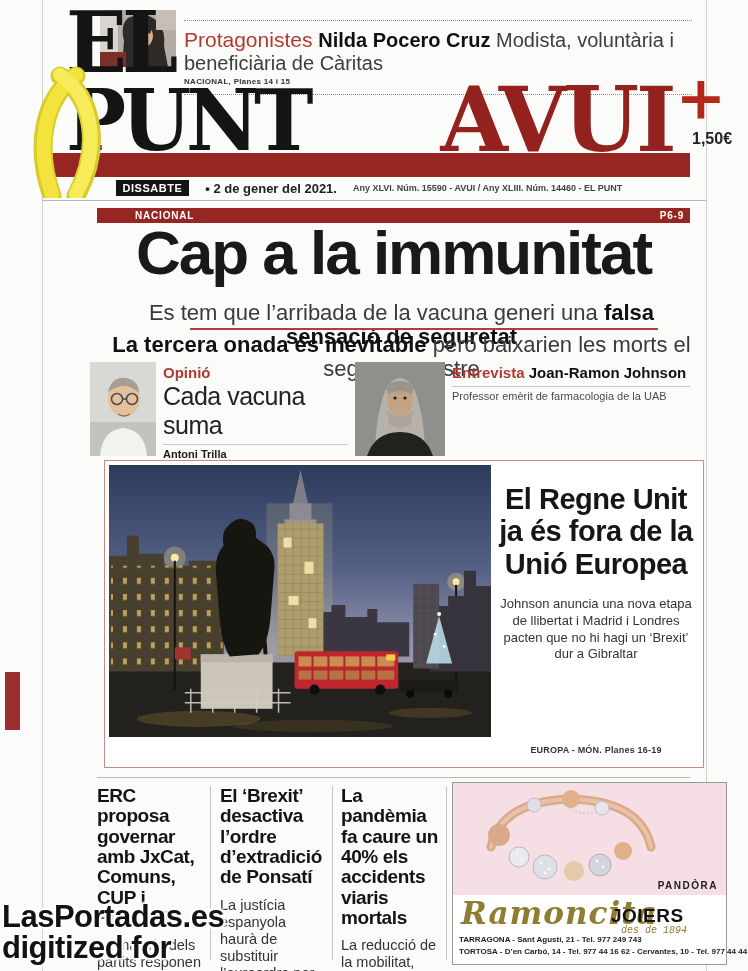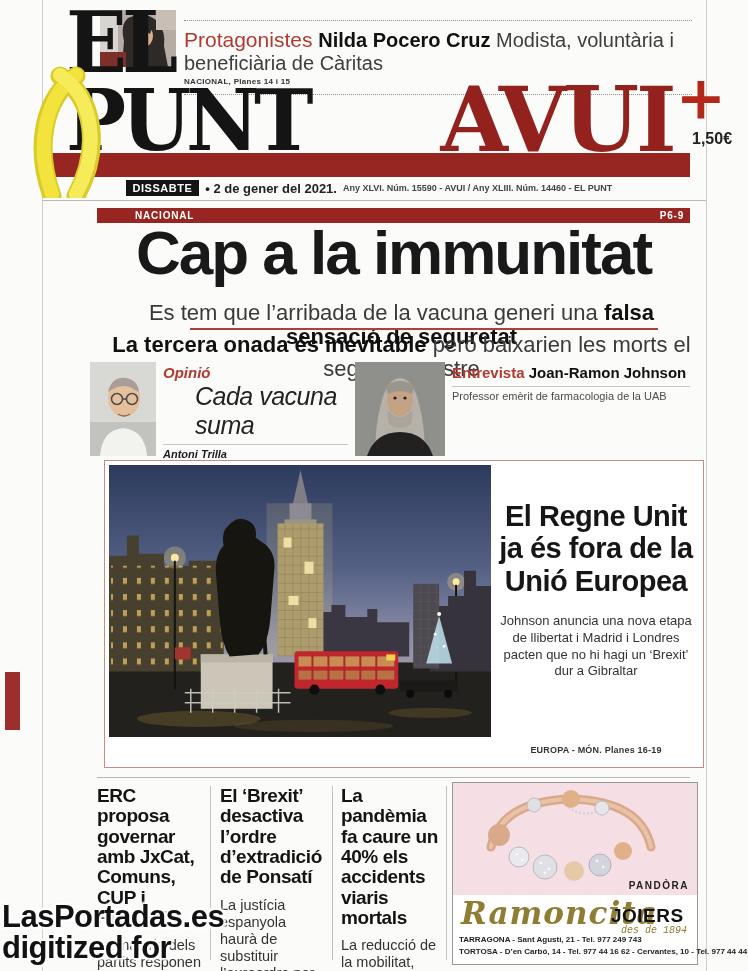--- a/index.html
+++ b/index.html
@@ -18,61 +18,61 @@
   
   .masthead{left:66px;top:64px;width:660px;height:96px;display:flex;align-items:flex-end;}
   .mh-black{font-family:"DejaVu Serif",serif;font-weight:bold;font-size:80px;line-height:.92;
         letter-spacing:-5px;color:#141414;transform:scaleY(1.06);transform-origin:bottom left;}
   .mh-red{font-family:"DejaVu Serif",serif;font-weight:bold;font-size:87px;line-height:.9;
         letter-spacing:-3px;color:#93221f;margin-left:12px;transform:scaleY(1.04);transform-origin:bottom left;}
   .mh-plus{font-family:"DejaVu Serif",serif;font-weight:bold;font-size:60px;color:#b3281a;
         margin-left:2px;transform:translateY(-28px);}
   .mh-price{left:692px;top:130px;font-size:16px;font-weight:bold;color:#222;}
   .redbar{background:#972622;}
-  .dateline{left:48px;top:180px;width:642px;display:flex;justify-content:center;align-items:center;gap:6px;}
+  .dateline{left:48px;top:180px;width:642px;display:flex;justify-content:center;align-items:center;gap:16px;}
   .d-day{background:#141414;color:#fff;font-weight:bold;font-size:11px;padding:2px 7px;letter-spacing:.5px;}
   .d-rest{font-size:13px;font-weight:bold;color:#222;}
   .d-info{font-size:9px;font-weight:bold;color:#444;}
   
   .secbar{left:97px;top:208px;width:593px;height:15px;background:#972622;color:#fff;
         display:flex;justify-content:space-between;align-items:center;padding:0 6px;box-sizing:border-box;}
   .secbar span{font-size:10px;font-weight:bold;letter-spacing:.8px;padding-left:32px;}
   .headline{left:97px;top:222px;width:593px;text-align:center;font-size:62px;font-weight:800;
         letter-spacing:-2px;color:#191919;line-height:1.0;}
   .sub{left:97px;width:593px;text-align:center;font-size:22px;line-height:1.1;margin-left:8px;}
   .sub .light{color:#3a3a3a;font-weight:400;}
   .sub .b{color:#101010;font-weight:700;}
   .sub-underline{left:190px;top:328px;width:468px;border-top:2px solid #a8423a;}
   
   .promo{top:362px;height:94px;}
   .p-kick{font-size:15px;font-weight:bold;color:#b13a31;}
   .p-kick2{font-size:15px;font-weight:bold;color:#111;}
-  .p-title{font-size:25px;font-weight:400;color:#232323;letter-spacing:-.5px;margin-top:1px;margin-left:32px;}
+  .p-title{font-size:25px;font-weight:400;color:#232323;letter-spacing:-.5px;margin-top:1px;}
   .p-rule{border-top:1px solid #c9c9c4;margin:4px 0 3px 0;}
   .p-author{font-size:11px;font-weight:bold;color:#1c1c1c;}
   .p-role{font-size:10.5px;color:#4c4c4c;}
   .p-quote{font-size:23px;color:#232323;line-height:1.08;letter-spacing:-.3px;}
   
   .photobox{left:104px;top:460px;width:600px;height:308px;border:1px solid #c98a85;background:#fff;box-sizing:border-box;}
   .story-col{position:absolute;left:388px;top:22px;width:206px;text-align:center;}
-  .story-h{font-size:29px;font-weight:800;line-height:1.12;letter-spacing:-.5px;color:#161616;margin-top:17px;}
+  .story-h{font-size:29px;font-weight:800;line-height:1.12;letter-spacing:-.5px;color:#161616;}
   .story-d{font-size:13px;color:#333;line-height:1.28;margin-top:16px;}
   .story-k{position:absolute;left:388px;top:284px;width:206px;text-align:center;
         font-size:9px;font-weight:bold;color:#333;letter-spacing:.2px;}
   .caption{position:absolute;left:6px;top:281px;width:380px;font-size:11px;color:#3c3c3c;}
   .caption b{color:#111;}
   .cap-credit{color:#8a8a8a;}
   
   .b-rule{left:97px;top:777px;width:593px;border-top:1px solid #b9b9b4;}
   .bcol{top:786px;}
   .b-h{font-size:19px;font-weight:800;line-height:1.07;letter-spacing:-.4px;color:#141414;}
   .b-d{font-size:14.5px;color:#333;line-height:1.18;margin-top:9px;}
   .vdiv{top:786px;width:1px;height:174px;background:#c4c4bf;}
   
-  .ad{left:452px;top:782px;width:246px;height:183px;border:1px solid #9a9a95;background:#fff;box-sizing:border-box;}
+  .ad{left:452px;top:782px;width:275px;height:183px;border:1px solid #9a9a95;background:#fff;box-sizing:border-box;}
   .ad-pink{position:absolute;left:0;top:0;width:100%;height:112px;background:#f6dee5;}
   .ad-brand{position:absolute;right:8px;top:97px;font-size:10px;font-weight:bold;letter-spacing:1.5px;color:#222;}
   .ad-script{position:absolute;left:8px;top:112px;font-family:"DejaVu Serif",serif;font-style:italic;
         font-weight:bold;font-size:31px;color:#8f7d33;letter-spacing:1px;}
   .ad-joiers{position:absolute;left:158px;top:122px;font-size:19px;font-weight:800;color:#111;letter-spacing:.5px;}
   .ad-since{position:absolute;left:168px;top:142px;font-family:Liberation Mono, monospace;font-style:italic;
         font-size:10px;color:#8f7d33;}
   .ad-addr{position:absolute;left:6px;font-size:8px;font-weight:bold;color:#222;white-space:nowrap;}
   
   .watermark{left:2px;top:901px;font-size:31px;font-weight:800;line-height:1.0;color:#121212;
@@ -146,21 +146,21 @@
       <rect width="66" height="94" fill="#d8d8d4"></rect>
       <rect y="60" width="66" height="34" fill="#c2c2be"></rect>
       <path d="M10,94 q2,-26 23,-28 q22,2 24,28 Z" fill="#f2f2ee"></path>
       <ellipse cx="34" cy="36" rx="16" ry="19" fill="#e4c09c"></ellipse>
       <path d="M18,30 q4,-16 18,-14 q12,2 13,14 l-4,-2 q-10,-8 -24,0 Z" fill="#a89e96"></path>
       <circle cx="27" cy="37" r="5.5" fill="none" stroke="#4a4a48" stroke-width="1.5"></circle>
       <circle cx="42" cy="37" r="5.5" fill="none" stroke="#4a4a48" stroke-width="1.5"></circle>
       <line x1="32.5" y1="37" x2="36.5" y2="37" stroke="#4a4a48" stroke-width="1.5"></line>
       <path d="M28,52 q6,4 12,0" stroke="#8a6a52" stroke-width="1.5" fill="none"></path>
     </svg>
-    <div class="abs" style="left:73px;top:2px;width:185px;font-style:italic;">
+    <div class="abs" style="left:73px;top:2px;width:185px;">
       <div class="p-kick">Opinió</div>
       <div class="p-title">Cada vacuna suma</div>
       <div class="p-rule"></div>
       <div class="p-author">Antoni Trilla</div>
       <div class="p-role">Cap de medicina preventiva de l’Hospital Clínic</div>
     </div>
   </div>
 
   <div class="abs promo" style="left:355px;width:335px;">
     <svg class="abs" style="left:0;top:0;" width="90" height="94" viewBox="0 0 90 94">

